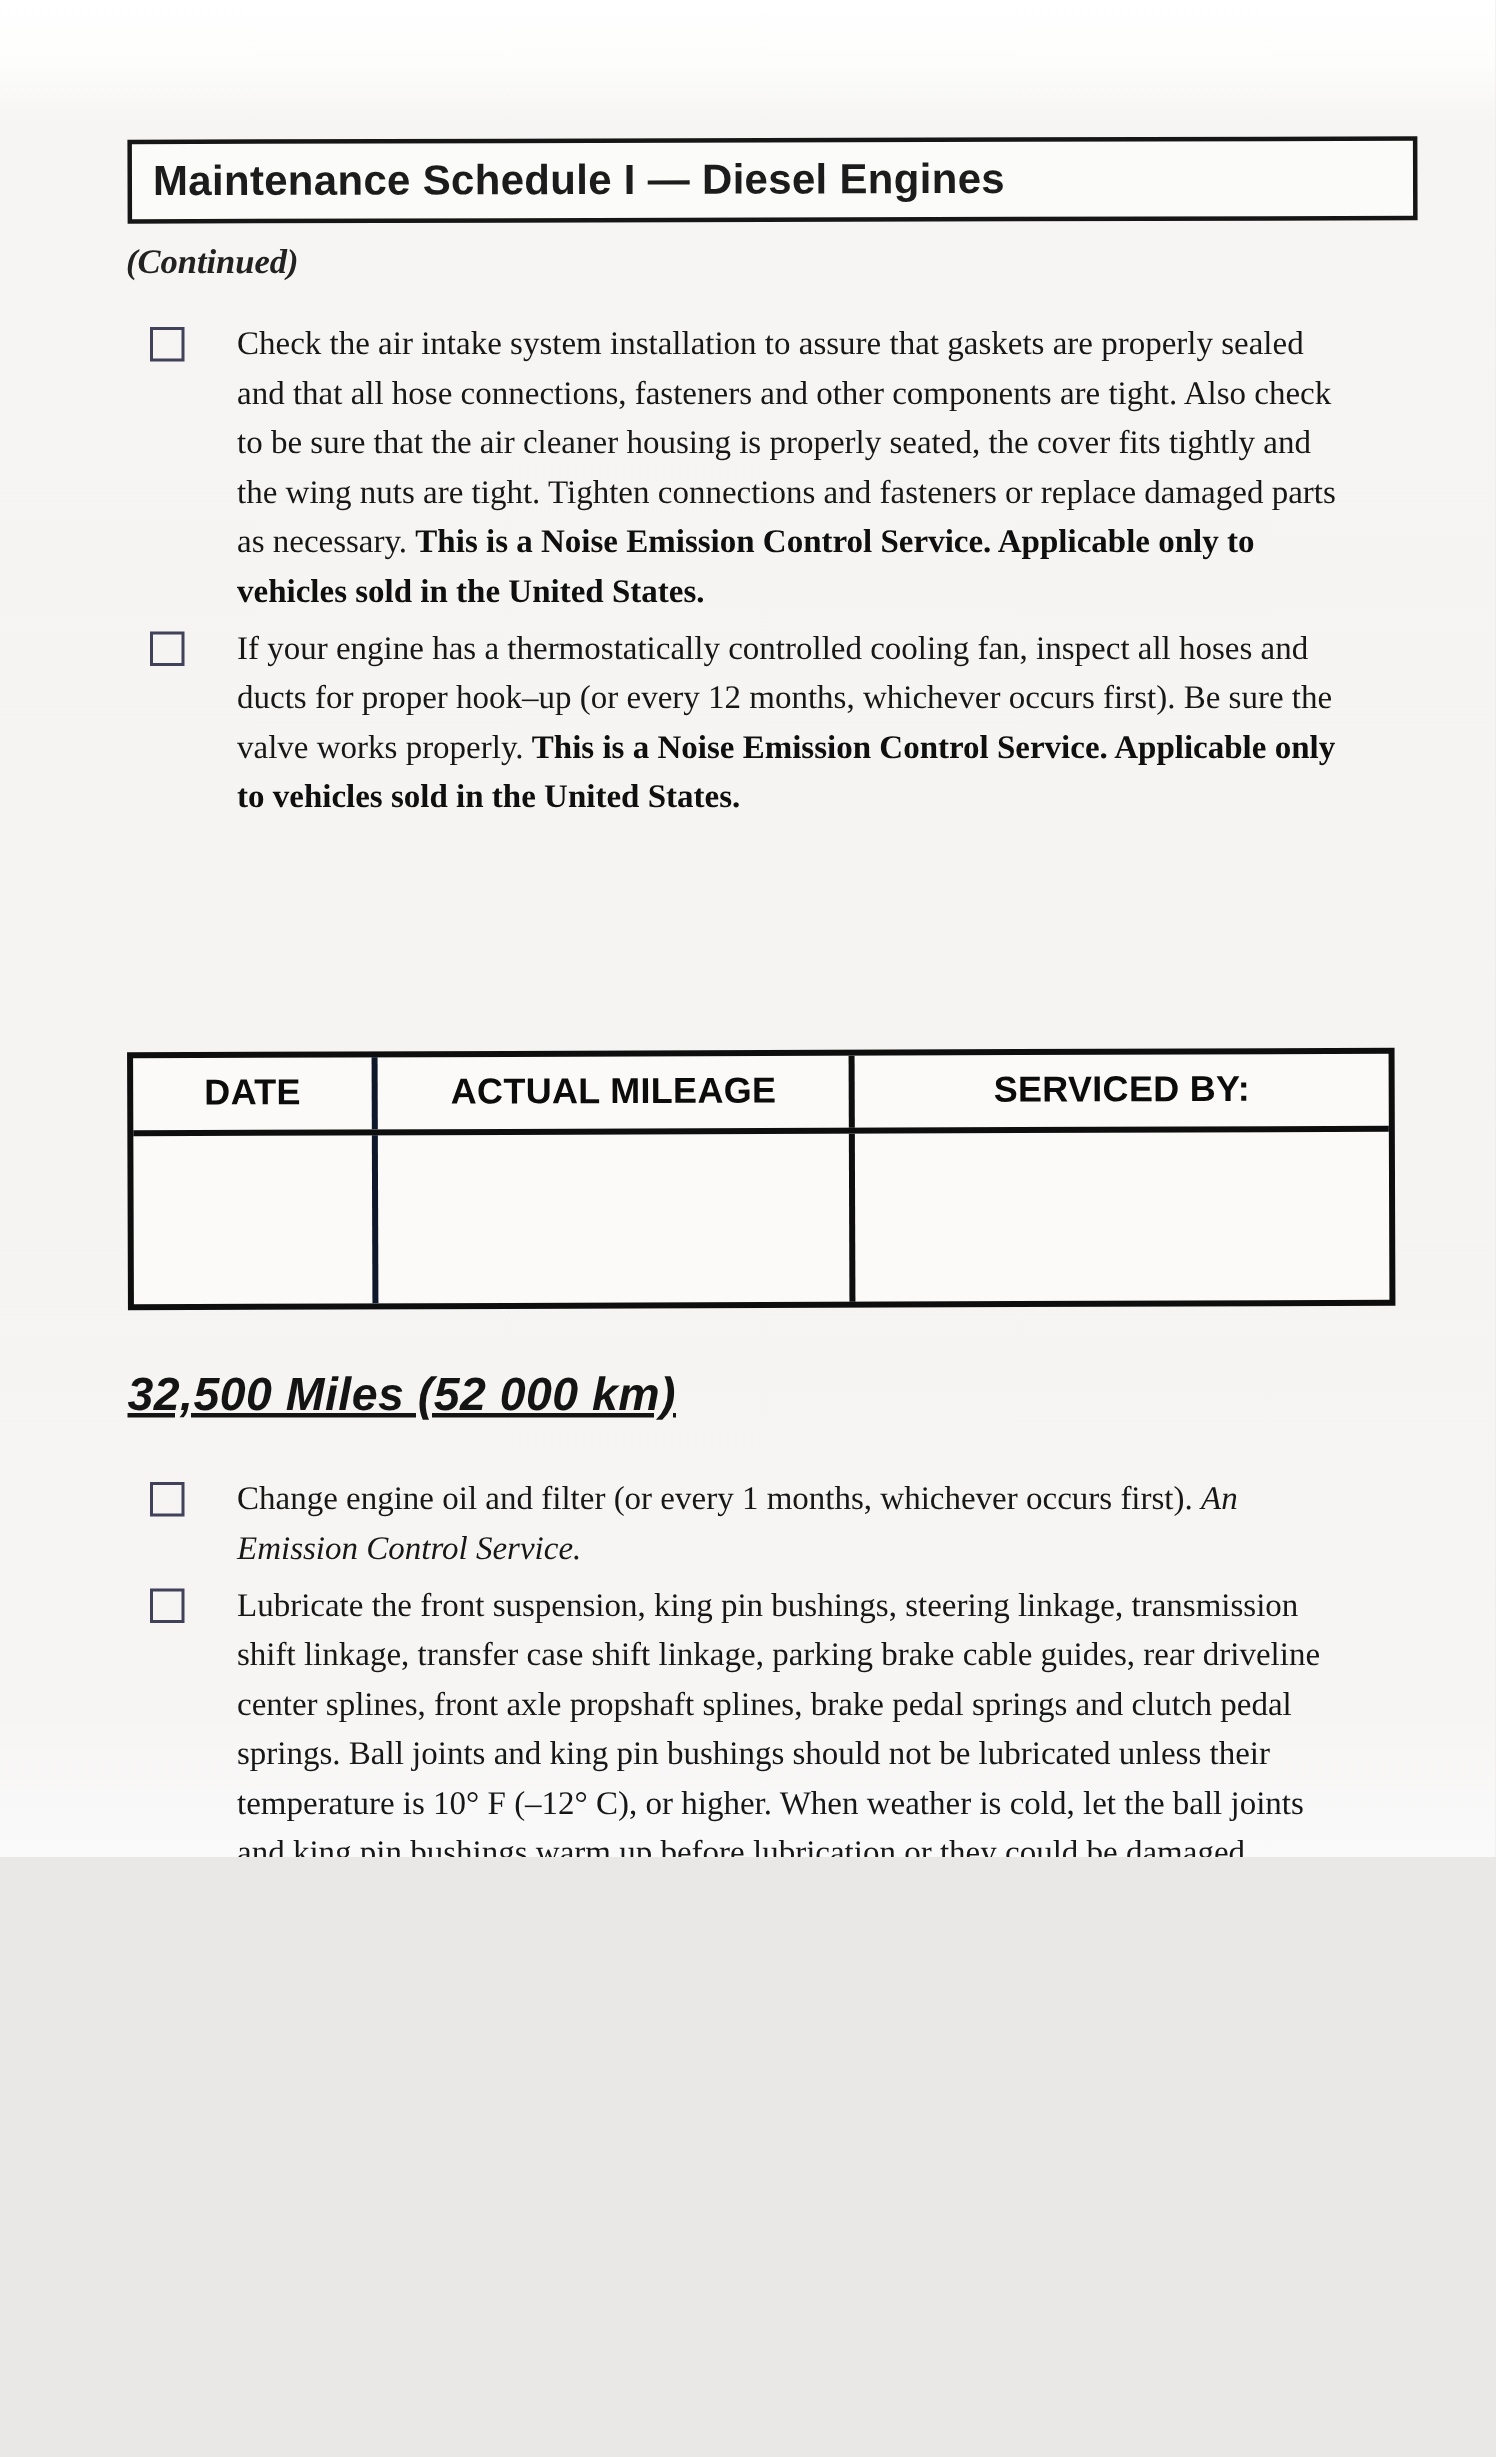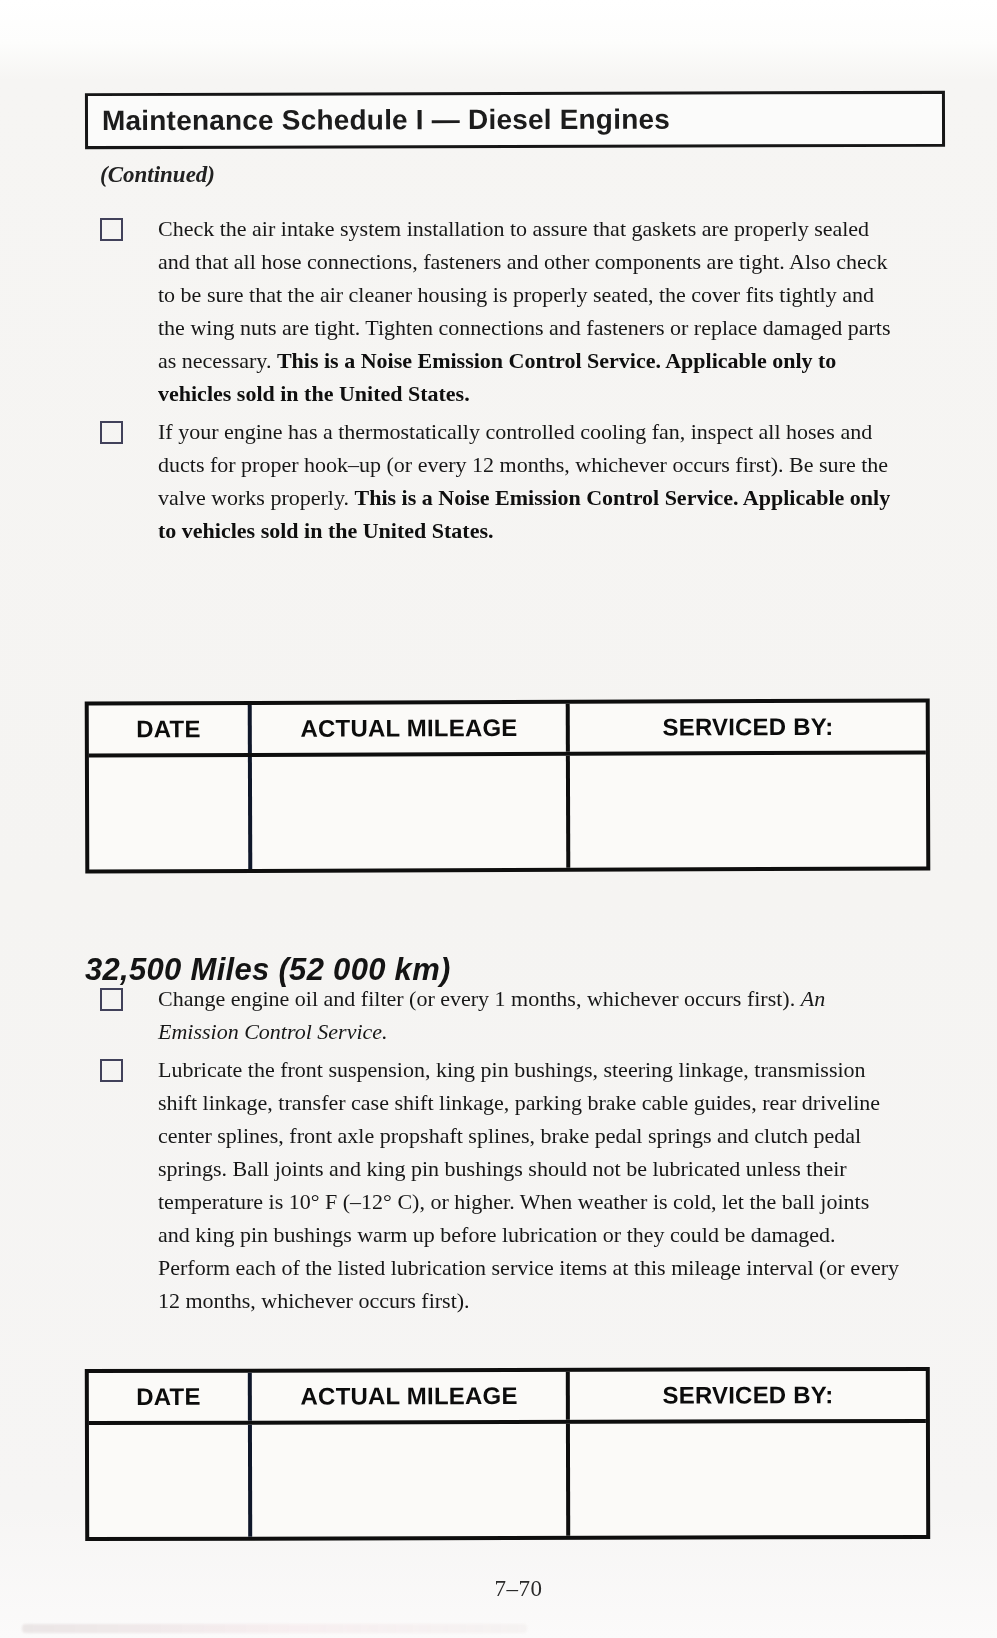--- a/index.html
+++ b/index.html
@@ -1,57 +1,57 @@
 <!DOCTYPE html>
 <html><head>
 <meta charset="utf-8">
 <style>
   html,body{margin:0;padding:0;}
   body{background:#e9e8e6;}
   .page{
     position:relative;
-    width:997px;height:1638px;
+    width:997px;height:1238px;
     margin:0 auto;
     background:linear-gradient(180deg,#ffffff 0px,#fdfdfc 42px,#f6f5f3 80px,#f5f4f2 55%,#f6f5f4 92%,#fbfafa 100%);
     overflow:hidden;
     color:#1c1c1c;
     font-family:"Liberation Serif","DejaVu Serif",serif;
   }
   .title-box{
     position:absolute;left:85px;top:92px;width:840px;height:50px;
     border:3px solid #161616;background:#fbfbfa;
     display:flex;align-items:center;
     font-family:"Liberation Sans","DejaVu Sans",sans-serif;
     font-weight:bold;font-size:28px;letter-spacing:.2px;
     padding-left:14px;box-sizing:content-box;
     transform:rotate(-0.15deg);
   }
   .continued{
-    position:absolute;left:100px;top:162px;
+    position:absolute;left:84px;top:162px;
     font-style:italic;font-weight:600;font-size:23px;color:#222;
   }
   .checklist{position:absolute;left:100px;width:800px;}
   .checklist-upper{top:212px;}
   .checklist-lower{top:982px;}
   .check-item{display:flex;align-items:flex-start;margin-bottom:5px;}
   .checkbox{
     flex:0 0 auto;width:19px;height:19px;margin-top:6px;
     border:2.5px solid #41415a;background:transparent;
   }
   .item-text{
     margin:0 0 0 35px;width:748px;
     font-size:22px;line-height:33px;color:#171717;
     text-align:left;
   }
   .item-text strong{font-weight:700;color:#0f0f0f;}
   .item-text em{font-style:italic;}
   .mileage-heading{
-    position:absolute;left:85px;top:952px;
+    position:absolute;left:85px;top:912px;
     font-family:"Liberation Sans","DejaVu Sans",sans-serif;
-    font-style:italic;font-weight:800;font-size:31px;letter-spacing:.3px;color:#141414;
+    font-style:italic;font-weight:800;font-size:31px;letter-spacing:.3px;color:#141414;text-decoration:underline;
   }
   .service-table{
     position:absolute;left:85px;width:845px;
     border:4px solid #0e0e0e;background:#fbfaf8;
     box-sizing:border-box;
   }
   .service-table.t1{top:700px;transform:rotate(-0.2deg);}
   .service-table.t2{top:1368px;transform:rotate(-0.15deg);}
   .thead{display:flex;border-bottom:4px solid #0e0e0e;height:48px;}
   .tbody{display:flex;height:112px;}

